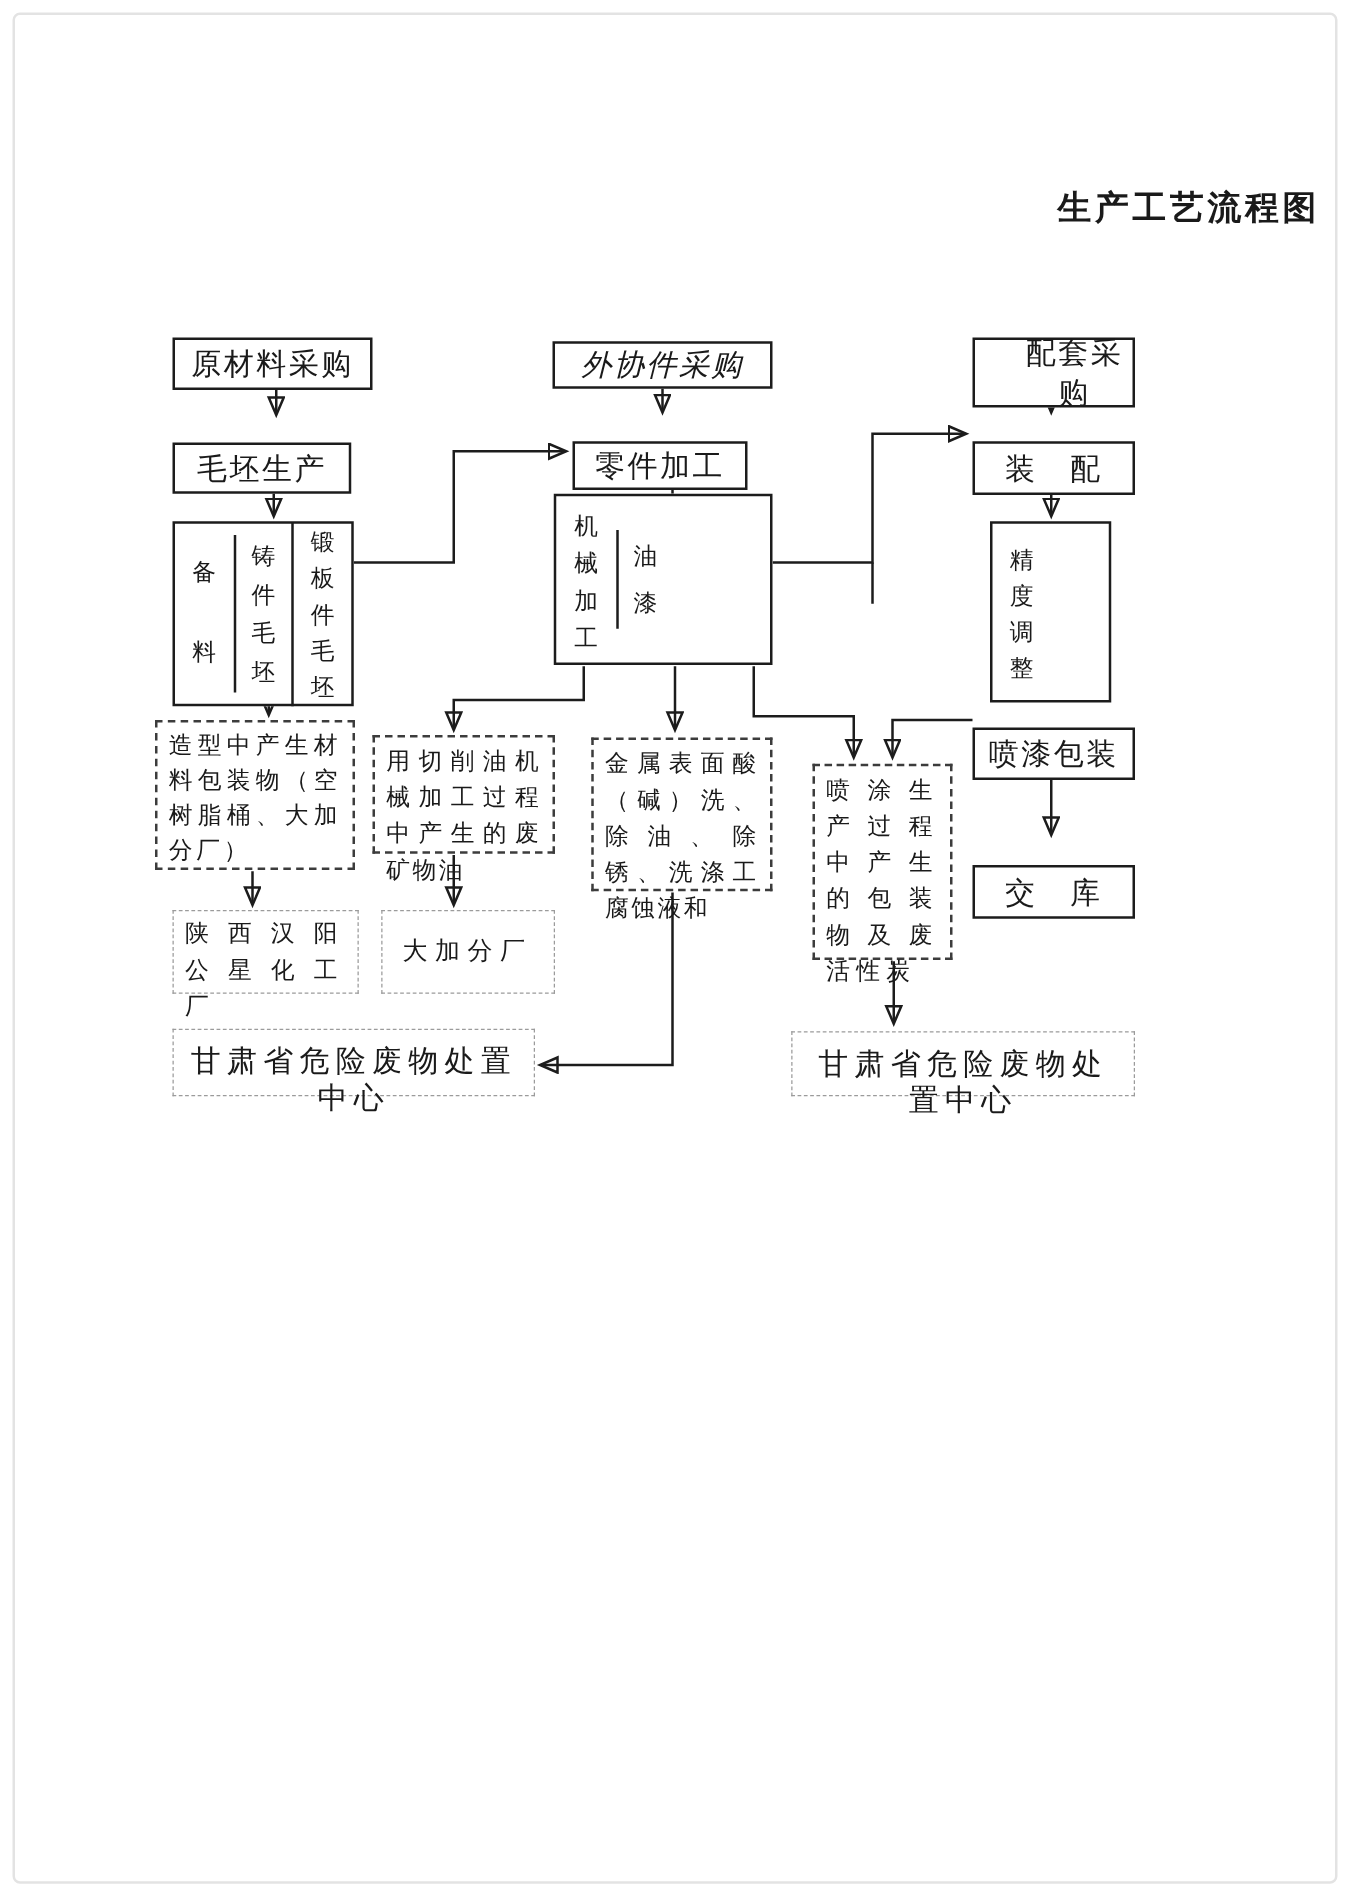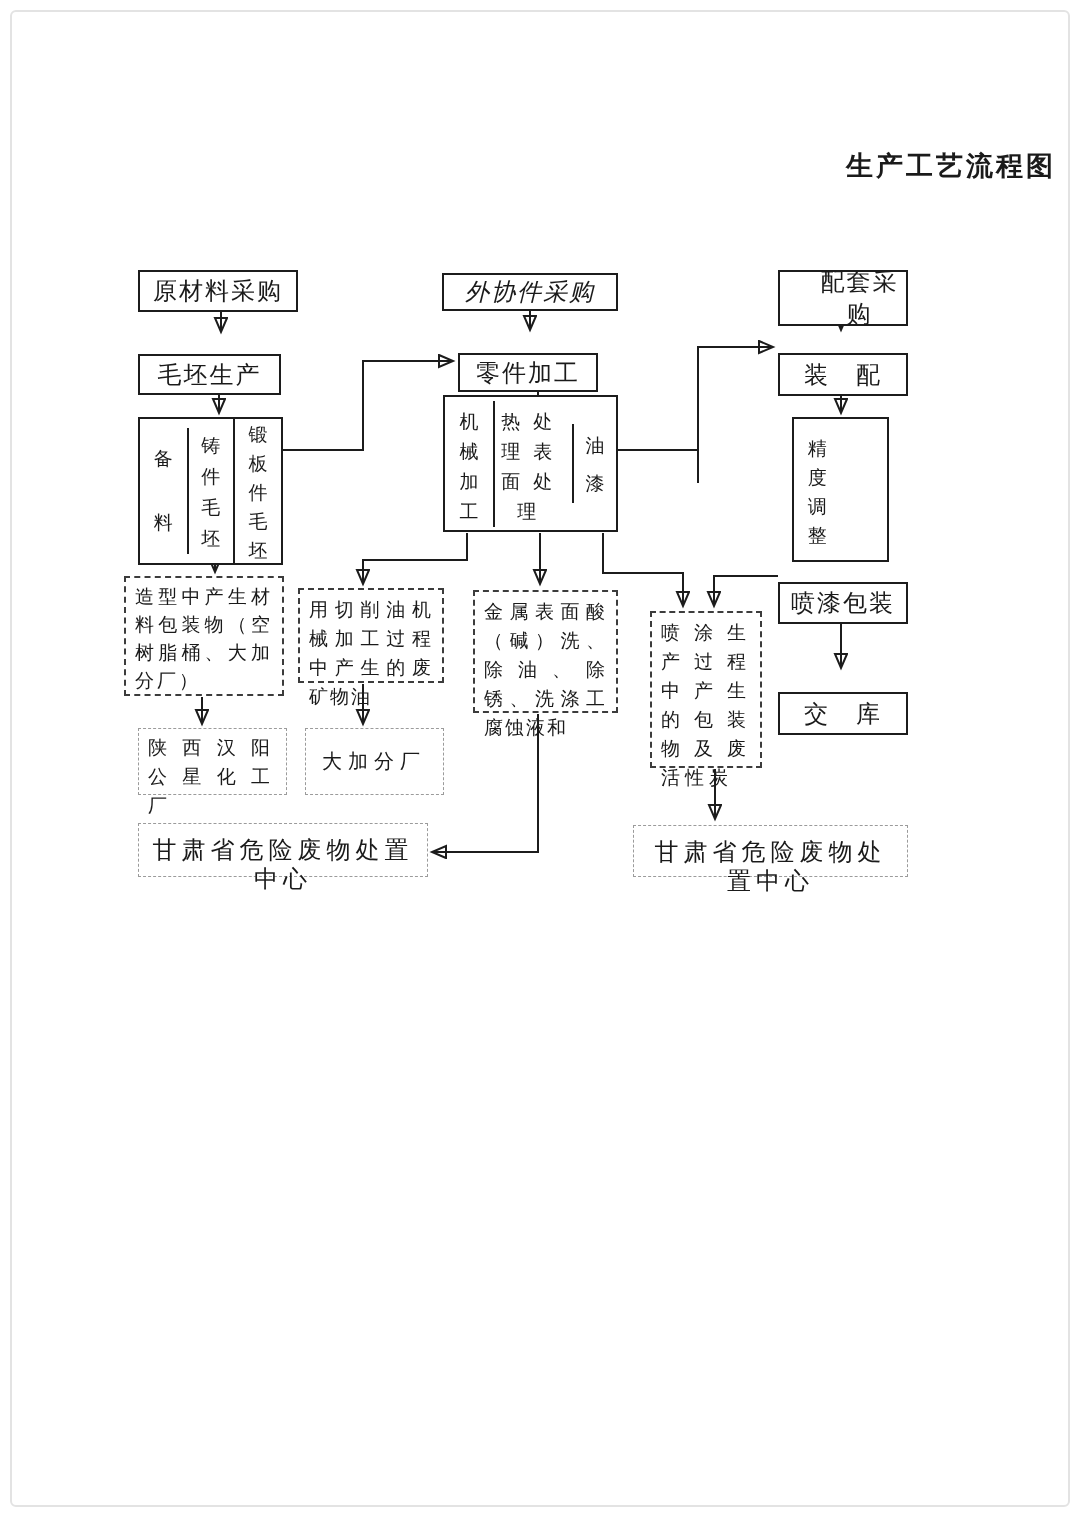--- a/index.html
+++ b/index.html
@@ -90,21 +90,20 @@
     <div class="col lh29" style="width:34%;">锻板件毛坯</div>
   </div>
   <div class="dash" style="left:124px;top:576px;width:160px;height:120px;line-height:28px;">造型中产生材料包装物（空树脂桶、大加分厂）</div>
   <div class="dash dot shaanxi" style="left:138px;top:728px;width:149px;height:67px;">陕西汉阳公星化工厂</div>
   <div class="dash dot center1" style="left:138px;top:823px;width:290px;height:54px;">甘肃省危险废物处置中心</div>
 
   <div class="box" style="left:442px;top:253px;width:176px;height:38px;font-style:italic;">外协件采购</div>
   <div class="box" style="left:458px;top:333px;width:140px;height:39px;">零件加工</div>
   <div class="colbox" style="left:443px;top:395px;width:175px;height:137px;">
     <div class="col lh30" style="width:28%;">机械加工</div>
-    <div class="col heat" style="width:46%;">热处理表面处理</div>
     <div class="col lh38" style="width:26%;">油漆</div>
   </div>
   <div class="dash" style="left:298px;top:588px;width:146px;height:95px;letter-spacing:2px;">用切削油机械加工过程中产生的废矿物油</div>
   <div class="dash dot dajia" style="left:305px;top:728px;width:139px;height:67px;">大加分厂</div>
   <div class="dash" style="left:473px;top:590px;width:145px;height:123px;letter-spacing:2px;">金属表面酸（碱）洗、除油、除锈、洗涤工腐蚀液和</div>
 
   <div class="box" style="left:778px;top:250px;width:130px;height:56px;padding-left:33px;">配套采购</div>
   <div class="box" style="left:778px;top:333px;width:130px;height:43px;">装　配</div>
   <div class="colbox" style="left:792px;top:417px;width:97px;height:145px;">
     <div class="col pz nodiv" style="width:50%;">精度调整</div>

